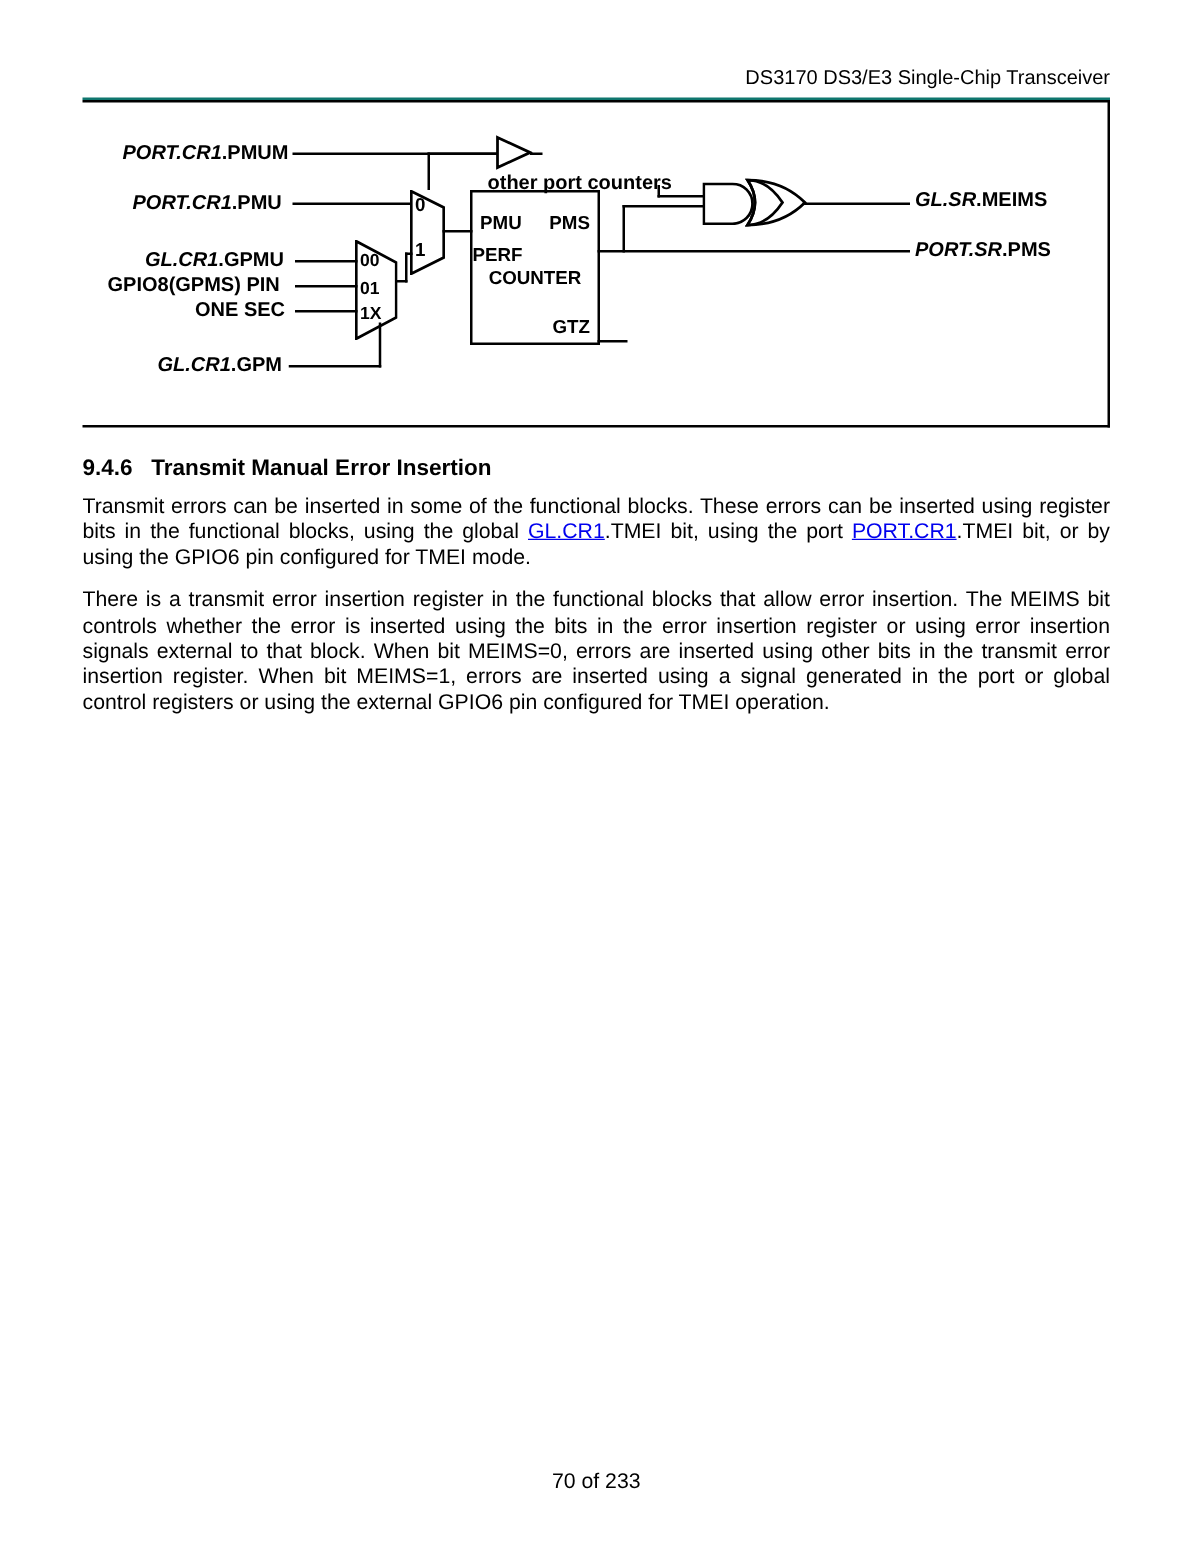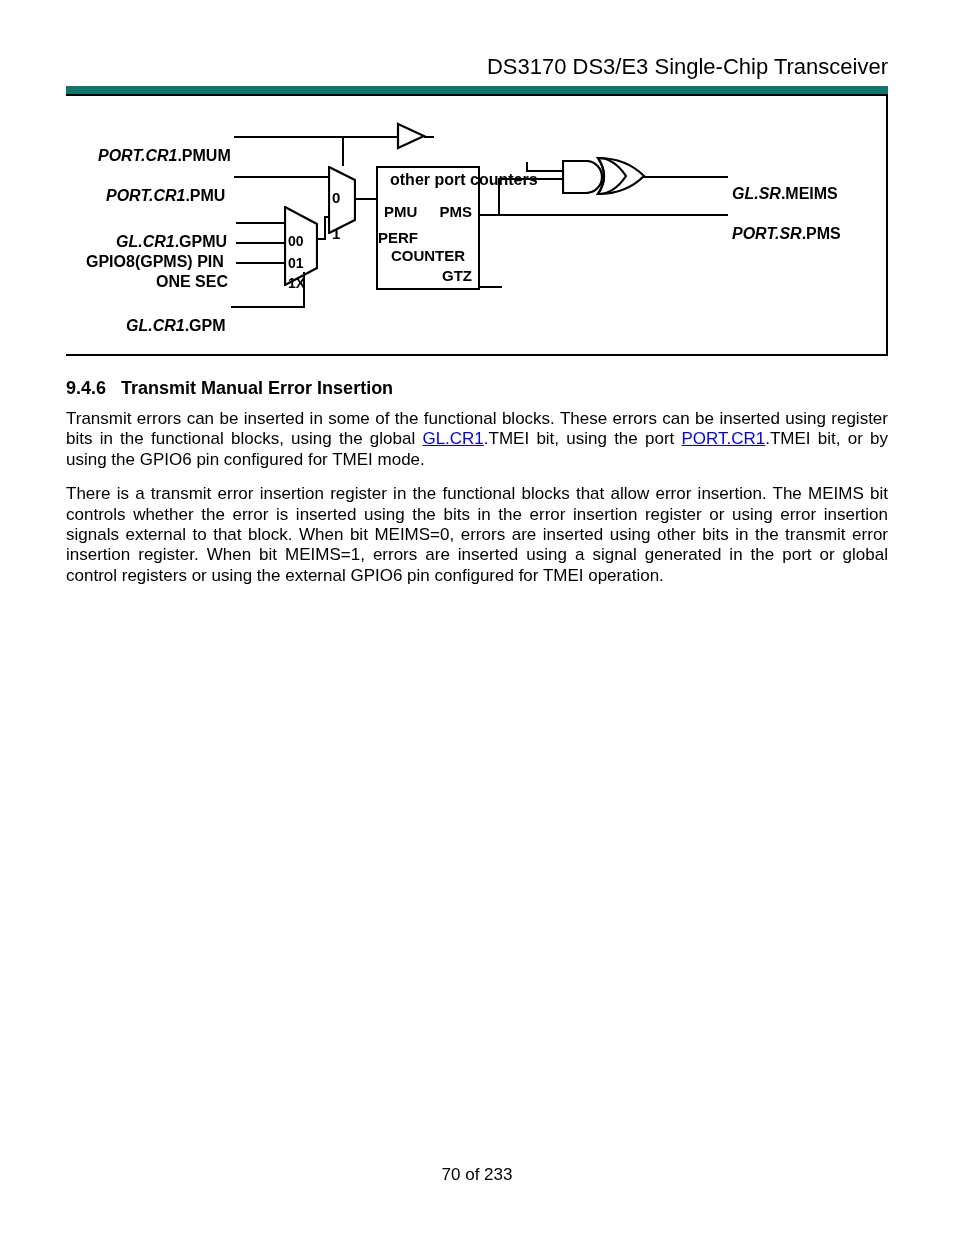--- a/index.html
+++ b/index.html
@@ -14,57 +14,57 @@
     box-sizing: border-box;
   }
   .page {
     position: absolute;
     left: 66px;
     top: 54px;
     width: 822px;
   }
   .hdr {
     text-align: right;
-    font-size: 22px;
+    font-size: 16px;
     padding-bottom: 6px;
-    border-bottom: 8px solid #0f766e;
+    border-bottom: 2px solid #0f766e;
   }
   .fig-title {
     font-weight: bold;
     font-size: 20px;
     margin-top: 22px;
     margin-bottom: 14px;
   }
   .fig-box {
     border: 2px solid #000;
     border-left: none;
     height: 258px;
     position: relative;
   }
   .fig-box > div, .fig-box > span { position: absolute; }
-  .lbl { font-weight: bold; font-size: 16px; white-space: nowrap; margin-top: 19px; }
+  .lbl { font-weight: bold; font-size: 16px; white-space: nowrap; }
   .ital-part { font-style: italic; }
 
   .h-sec {
     font-weight: bold;
     font-size: 18px;
     margin-top: 22px;
     margin-bottom: 10px;
   }
   .para {
     font-size: 17px;
     line-height: 1.2;
     text-align: justify;
     margin-bottom: 14px;
   }
   a.link { color: #0000EE; text-decoration: underline; }
 
   .footer {
     position: absolute;
-    bottom: 50px;
+    bottom: 40px;
     left: 0;
     width: 954px;
     text-align: center;
     font-size: 17px;
   }
 
   
   .hline { position:absolute; height:2px; background:#000; }
   .vline { position:absolute; width:2px; background:#000; }
 

